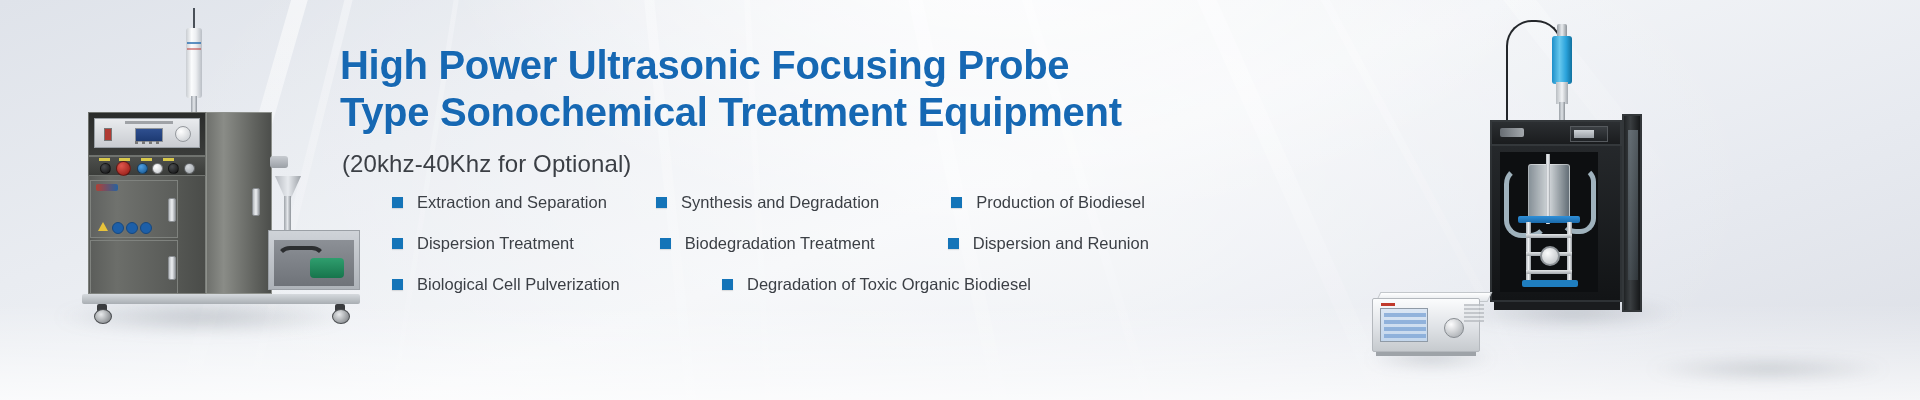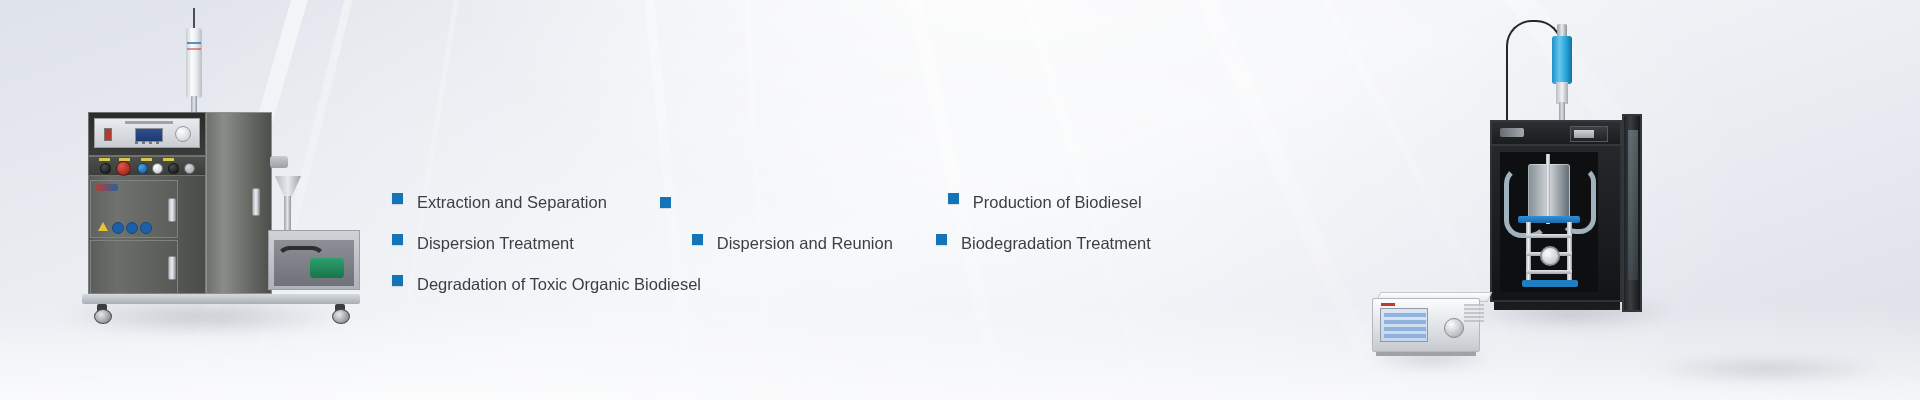--- a/index.html
+++ b/index.html
@@ -27,21 +27,21 @@
   .textblock{position:absolute;left:340px;top:42px;width:820px;}
   .title{
     color:#1668b3;font-size:40px;line-height:1.18;font-weight:bold;
     letter-spacing:-0.3px;margin:0;white-space:nowrap;
     text-shadow:0 1px 0 rgba(255,255,255,.55);
   }
   .subtitle{color:#3b3f45;font-size:24px;margin:14px 0 0 2px;letter-spacing:.1px;}
 
   .bullets{position:absolute;left:352px;top:182px;width:800px;}
   .brow{display:flex;height:41px;align-items:center;}
-  .bcell{display:flex;align-items:flex-start;padding-left:40px;}
+  .bcell{display:flex;align-items:center;padding-left:40px;}
   .bcell.c1{width:290px;}
   .bcell.c2{width:275px;}
   .bcell.c3{width:260px;margin-left:32px;}
   .bullet{width:11px;height:11px;background:#1474b8;flex:0 0 11px;margin-right:14px;
           box-shadow:0 1px 1px rgba(0,0,0,.10);}
   .btext{color:#3b3f45;font-size:16.5px;white-space:nowrap;}
 
   
   .m-left{position:absolute;left:70px;top:8px;width:260px;height:312px;}
   .lm-probe{position:absolute;left:116px;top:0;width:16px;height:108px;}
@@ -298,50 +298,60 @@
     <div class="caster" style="left:24px;">
       <div class="fork"></div>
         <div class="wheel"></div>
     </div>
     <div class="caster" style="left:262px;">
       <div class="fork"></div>
         <div class="wheel"></div>
     </div>
   </div>
 
+  <div class="textblock">
+    <div class="title">High Power Ultrasonic Focusing Probe</div>
+    <div class="title">Type Sonochemical Treatment Equipment</div>
+    <div class="subtitle">(20khz-40Khz for Optional)</div>
+  </div>
 
   <div class="bullets">
     <div class="brow">
       <div class="bcell c1">
         <span class="bullet"></span>
         <span class="btext">Extraction and Separation</span>
       </div>
       <div class="bcell c2">
         <span class="bullet"></span>
+        <span class="btext">Synthesis and Degradation</span>
       </div>
       <div class="bcell c3">
         <span class="bullet"></span>
         <span class="btext">Production of Biodiesel</span>
       </div>
     </div>
     <div class="brow">
       <div class="bcell c1">
         <span class="bullet"></span>
         <span class="btext">Dispersion Treatment</span>
       </div>
+      <div class="bcell c2">
+        <span class="bullet"></span>
+        <span class="btext">Biodegradation Treatment</span>
+      </div>
       <div class="bcell c3">
         <span class="bullet"></span>
         <span class="btext">Dispersion and Reunion</span>
       </div>
-      <div class="bcell c2">
-        <span class="bullet"></span>
-        <span class="btext">Biodegradation Treatment</span>
-      </div>
     </div>
     <div class="brow">
+      <div class="bcell c1">
+        <span class="bullet"></span>
+        <span class="btext">Biological Cell Pulverization</span>
+      </div>
       <div class="bcell c2">
         <span class="bullet"></span>
         <span class="btext">Degradation of Toxic Organic Biodiesel</span>
       </div>
     </div>
   </div>
 
   <div class="shadow" style="left:1462px;top:298px;width:220px;height:30px;"></div>
   <div class="m-right">
     <div class="rc-cable"></div>

